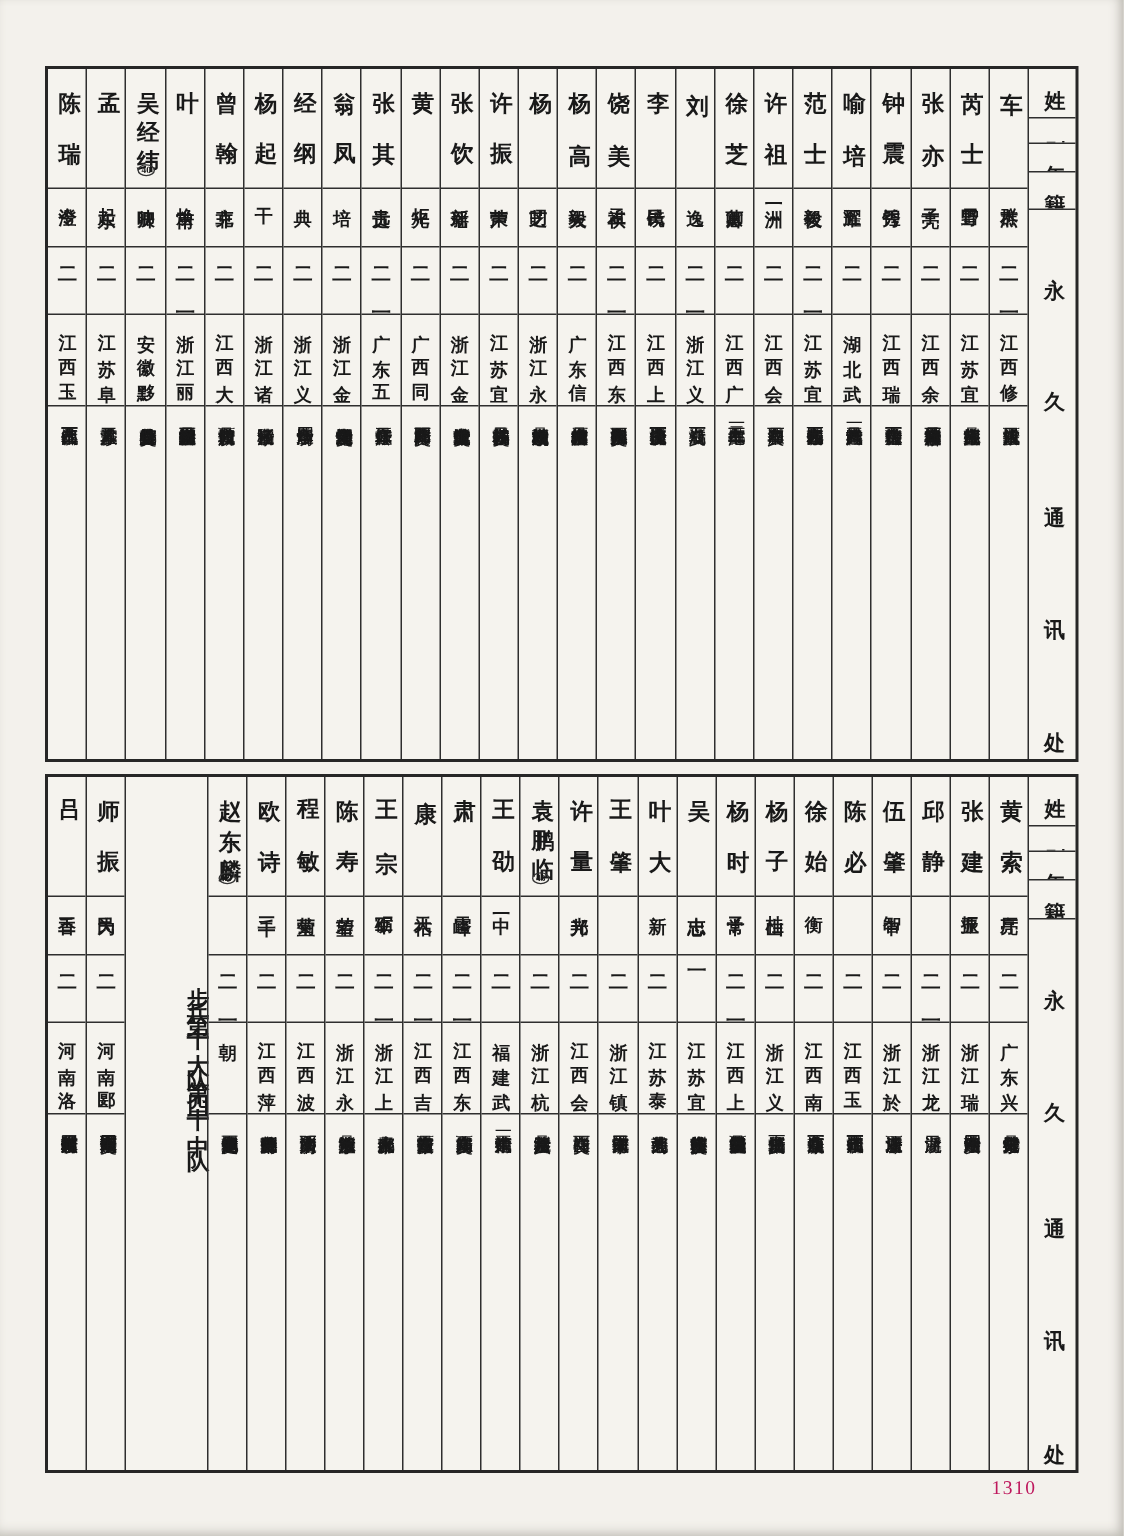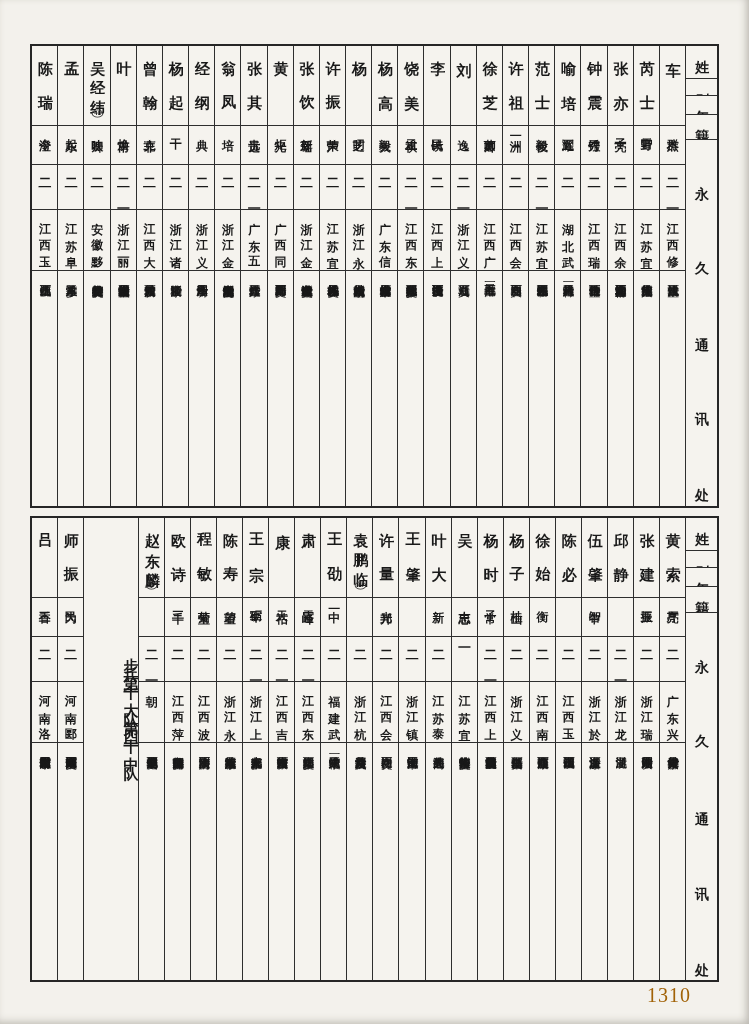--- a/index.html
+++ b/index.html
@@ -88,24 +88,24 @@
   .divider .vtext{
     font-size:15px;
     font-weight:700;
     margin-top:128px;
     letter-spacing:9px;
   }
   .page-number{
     position:absolute;
     right:58px;
     top:984px;
-    font-size:20px;
+    font-size:13px;
     letter-spacing:1px;
     font-family:"Liberation Serif", serif;
-    color:#a16207;
+    color:#be185d;
   }
 </style>
 </head>
 <body>
 
 <div class="page">
   <div class="roster" id="table-top">
       <div class="col header">
         <div class="cell c-name">
           <span class="vtext just">姓名</span>

